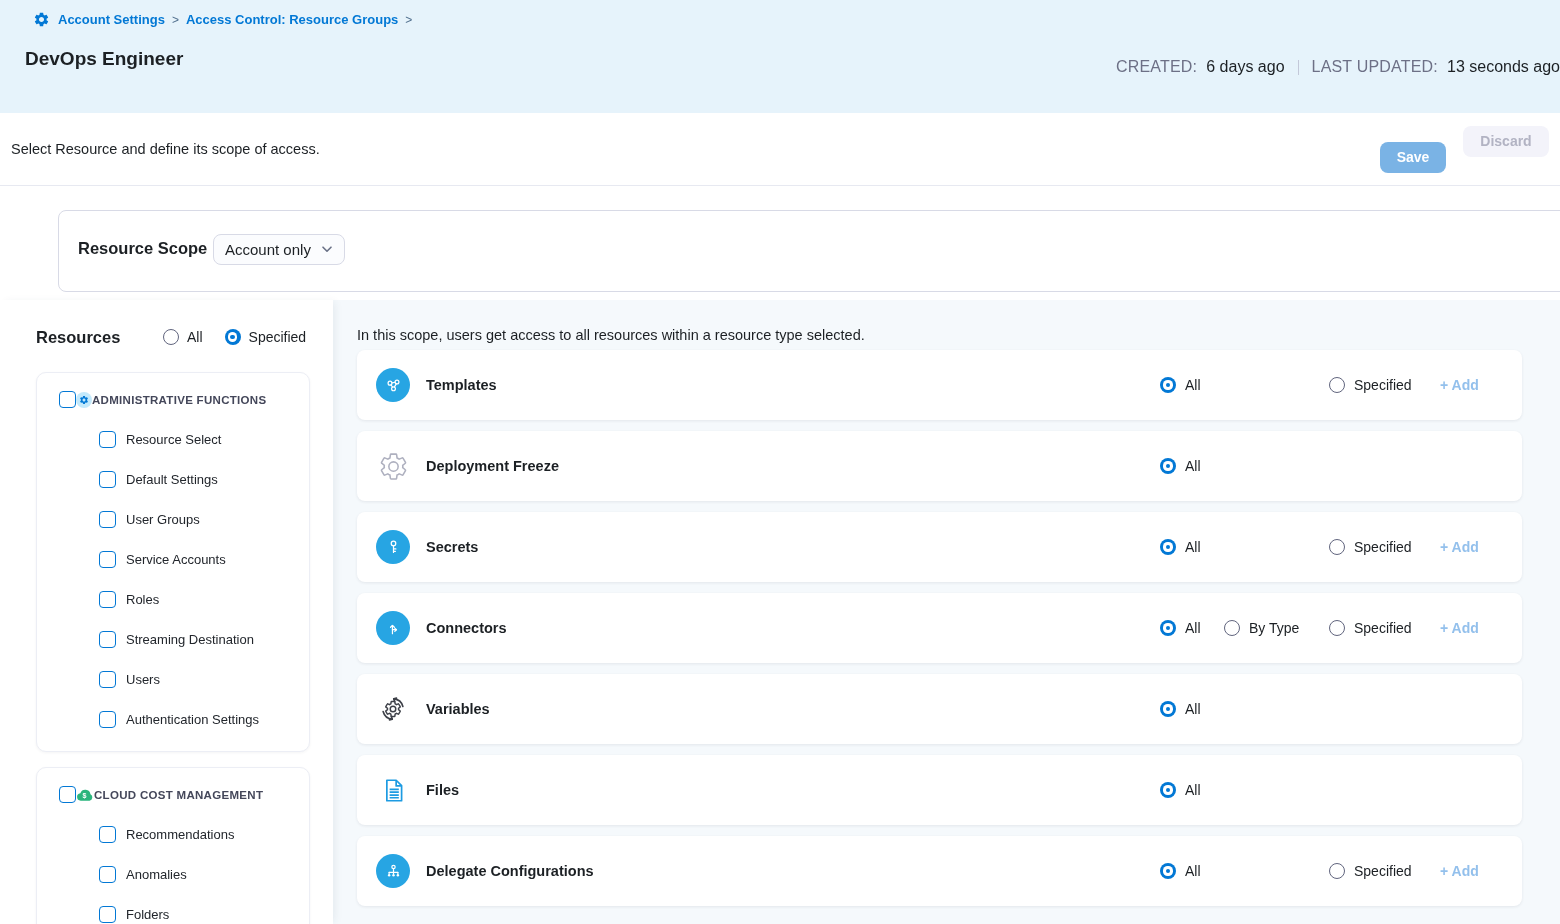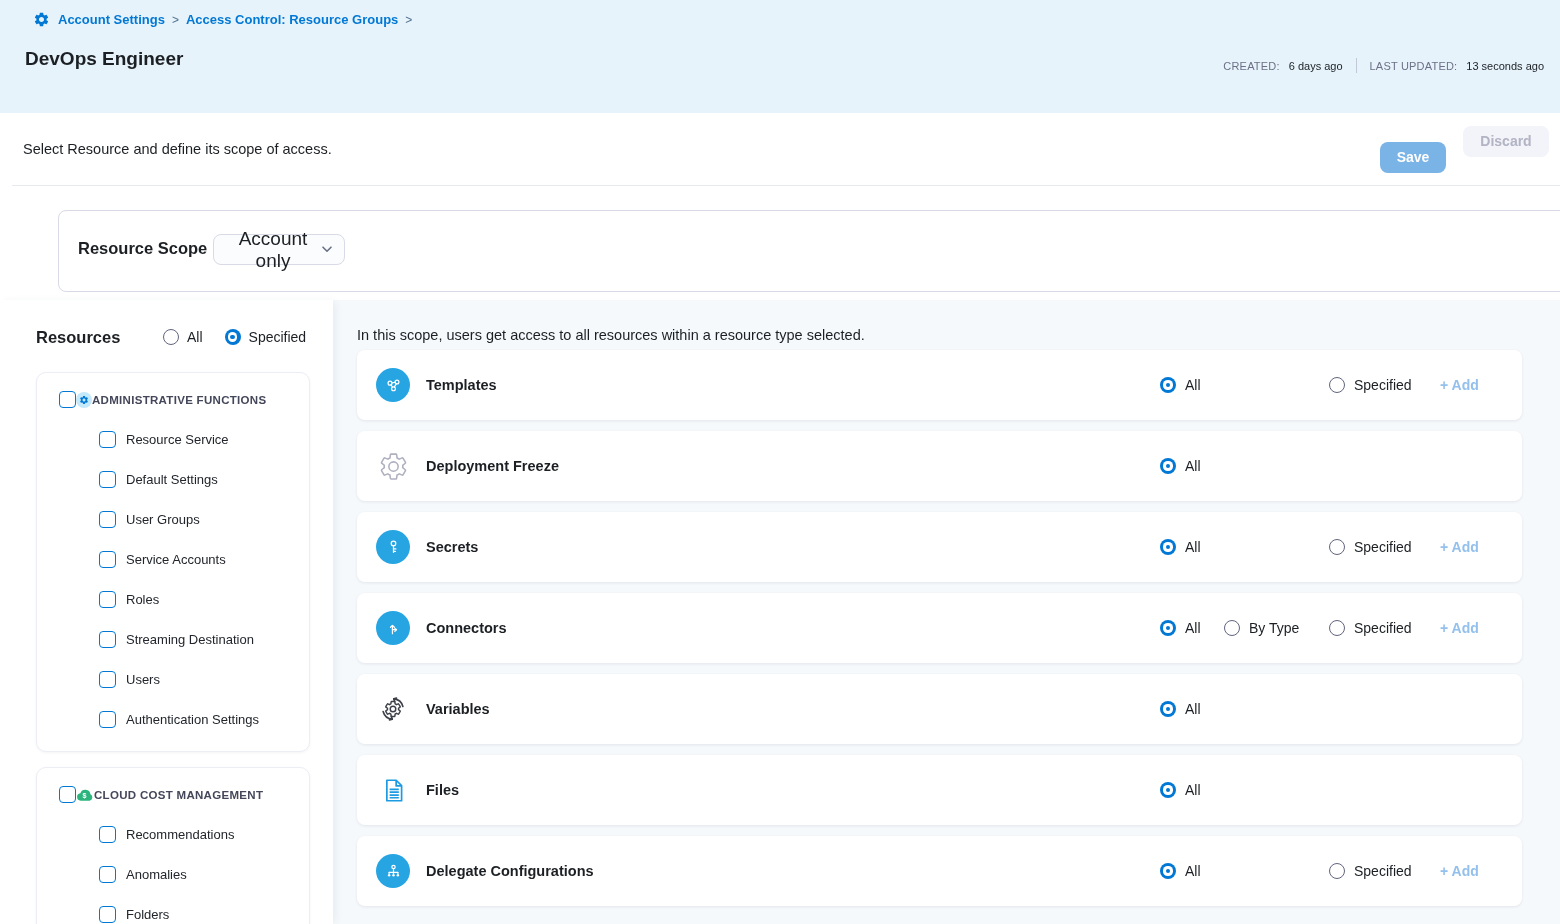--- a/index.html
+++ b/index.html
@@ -9,43 +9,43 @@
 
   
   .topbar { position:absolute; top:0; left:0; right:0; height:113px; background:#e6f3fb; }
   .breadcrumb { position:absolute; top:11px; left:33px; display:flex; align-items:center; gap:7px;
                 font-size:13px; font-weight:600; color:#0278d5; }
   .breadcrumb a { color:#0278d5; text-decoration:none; cursor:pointer; }
   .bc-sep { color:#5e7globe{}; }
   .bc-sep { color:#51708e; font-weight:400; font-size:12px; }
   .bc-gear { display:inline-flex; margin-right:1px; }
   .page-title { position:absolute; top:48px; left:25px; font-size:19px; font-weight:600; color:#1c2024; }
-  .meta { position:absolute; top:58px; right:16px; display:flex; align-items:center; gap:9px;
-          font-size:11px; color:#6d7086; letter-spacing:.2px; }
+  .meta { position:absolute; top:58px; right:0; display:flex; align-items:center; gap:9px;
+          font-size:16px; color:#6d7086; letter-spacing:.2px; }
   .meta .val { color:#1c2024; font-weight:500; letter-spacing:0; }
   .meta-div { width:1px; height:15px; background:#c3c8d9; margin:0 4px; }
 
   
-  .toolbar { position:absolute; top:113px; left:12px; right:0; height:73px; background:#fff;
+  .toolbar { position:absolute; top:113px; left:0; right:0; height:73px; background:#fff;
              border-bottom:1px solid #e7e9f1; display:flex; align-items:center;
              justify-content:space-between; padding:0 11px; }
   .toolbar-text { font-size:14.5px; color:#1c2024; }
   .toolbar-btns { display:flex; gap:17px; }
   .btn { border:none; border-radius:8px; font-family:inherit; font-size:14px; font-weight:700;
          height:31px; cursor:pointer; }
   .btn-save { width:66px; background:#7ab3e5; color:#fff;margin-top:16px; }
   .btn-discard { width:86px; background:#f3f3fa; color:#b2b3c3; }
 
   
   .scope-card { position:absolute; top:210px; left:14px; width:1532px; height:82px; background:#fff;
                 border:1px solid #d8dae6; border-radius:8px;margin-left:44px; }
   .scope-label { position:absolute; left:19px; top:28px; font-size:16.5px; font-weight:700; color:#1c2024; }
   .scope-select { position:absolute; left:154px; top:23px; width:132px; height:31px; background:#fbfcfe;
                   border:1px solid #d8dae6; border-radius:8px; display:flex; align-items:center;
-                  justify-content:space-between; padding:0 11px; font-family:inherit; font-size:19px;
+                  justify-content:space-between; padding:0 11px; font-family:inherit; font-size:15px;
                   font-weight:500; color:#1c2024; cursor:pointer; }
 
   
   .split { position:absolute; top:300px; left:0; right:0; bottom:0; display:flex; }
   .left-panel { position:relative; width:333px; flex:none; background:#fff;
                 box-shadow:4px 0 8px -2px rgba(40,60,90,.08); z-index:2; }
   .main-area { flex:1; background:#f5f9fc; padding:27px 0 0 24px; overflow:hidden; }
 
   
   .res-title { position:absolute; top:28px; left:36px; font-size:16.5px; font-weight:700; color:#1c2024; }
@@ -159,21 +159,21 @@
       <g transform="translate(8,8) scale(0.42) translate(-12,-12)">
                     <path d="M19.14 12.94c.04-.3.06-.61.06-.94 0-.32-.02-.64-.07-.94l2.03-1.58c.18-.14.23-.41.12-.61l-1.92-3.32c-.12-.22-.37-.29-.59-.22l-2.39.96c-.5-.38-1.03-.7-1.62-.94l-.36-2.54c-.04-.24-.24-.41-.48-.41h-3.84c-.24 0-.43.17-.47.41l-.36 2.54c-.59.24-1.13.57-1.62.94l-2.39-.96c-.22-.08-.47 0-.59.22L2.74 8.87c-.12.21-.08.47.12.61l2.03 1.58c-.05.3-.09.63-.09.94s.02.64.07.94l-2.03 1.58c-.18.14-.23.41-.12.61l1.92 3.32c.12.22.37.29.59.22l2.39-.96c.5.38 1.03.7 1.62.94l.36 2.54c.05.24.24.41.48.41h3.84c.24 0 .44-.17.47-.41l.36-2.54c.59-.24 1.13-.56 1.62-.94l2.39.96c.22.08.47 0 .59-.22l1.92-3.32c.12-.22.07-.47-.12-.61l-2.01-1.58zM12 15.6c-1.98 0-3.6-1.62-3.6-3.6s1.62-3.6 3.6-3.6 3.6 1.62 3.6 3.6-1.62 3.6-3.6 3.6z" fill="#0278d5"></path>
                   </g>
                 </svg>
               </span>
       <span class="group-label">ADMINISTRATIVE FUNCTIONS</span>
     </div>
     <div class="group-items">
               <label class="group-item">
     <span class="cb"></span>
-    <span class="item-label">Resource Service</span>
+    <span class="item-label">Resource Select</span>
   </label>
               <label class="group-item">
     <span class="cb"></span>
     <span class="item-label">Default Settings</span>
   </label>
               <label class="group-item">
     <span class="cb"></span>
     <span class="item-label">User Groups</span>
   </label>
               <label class="group-item">

